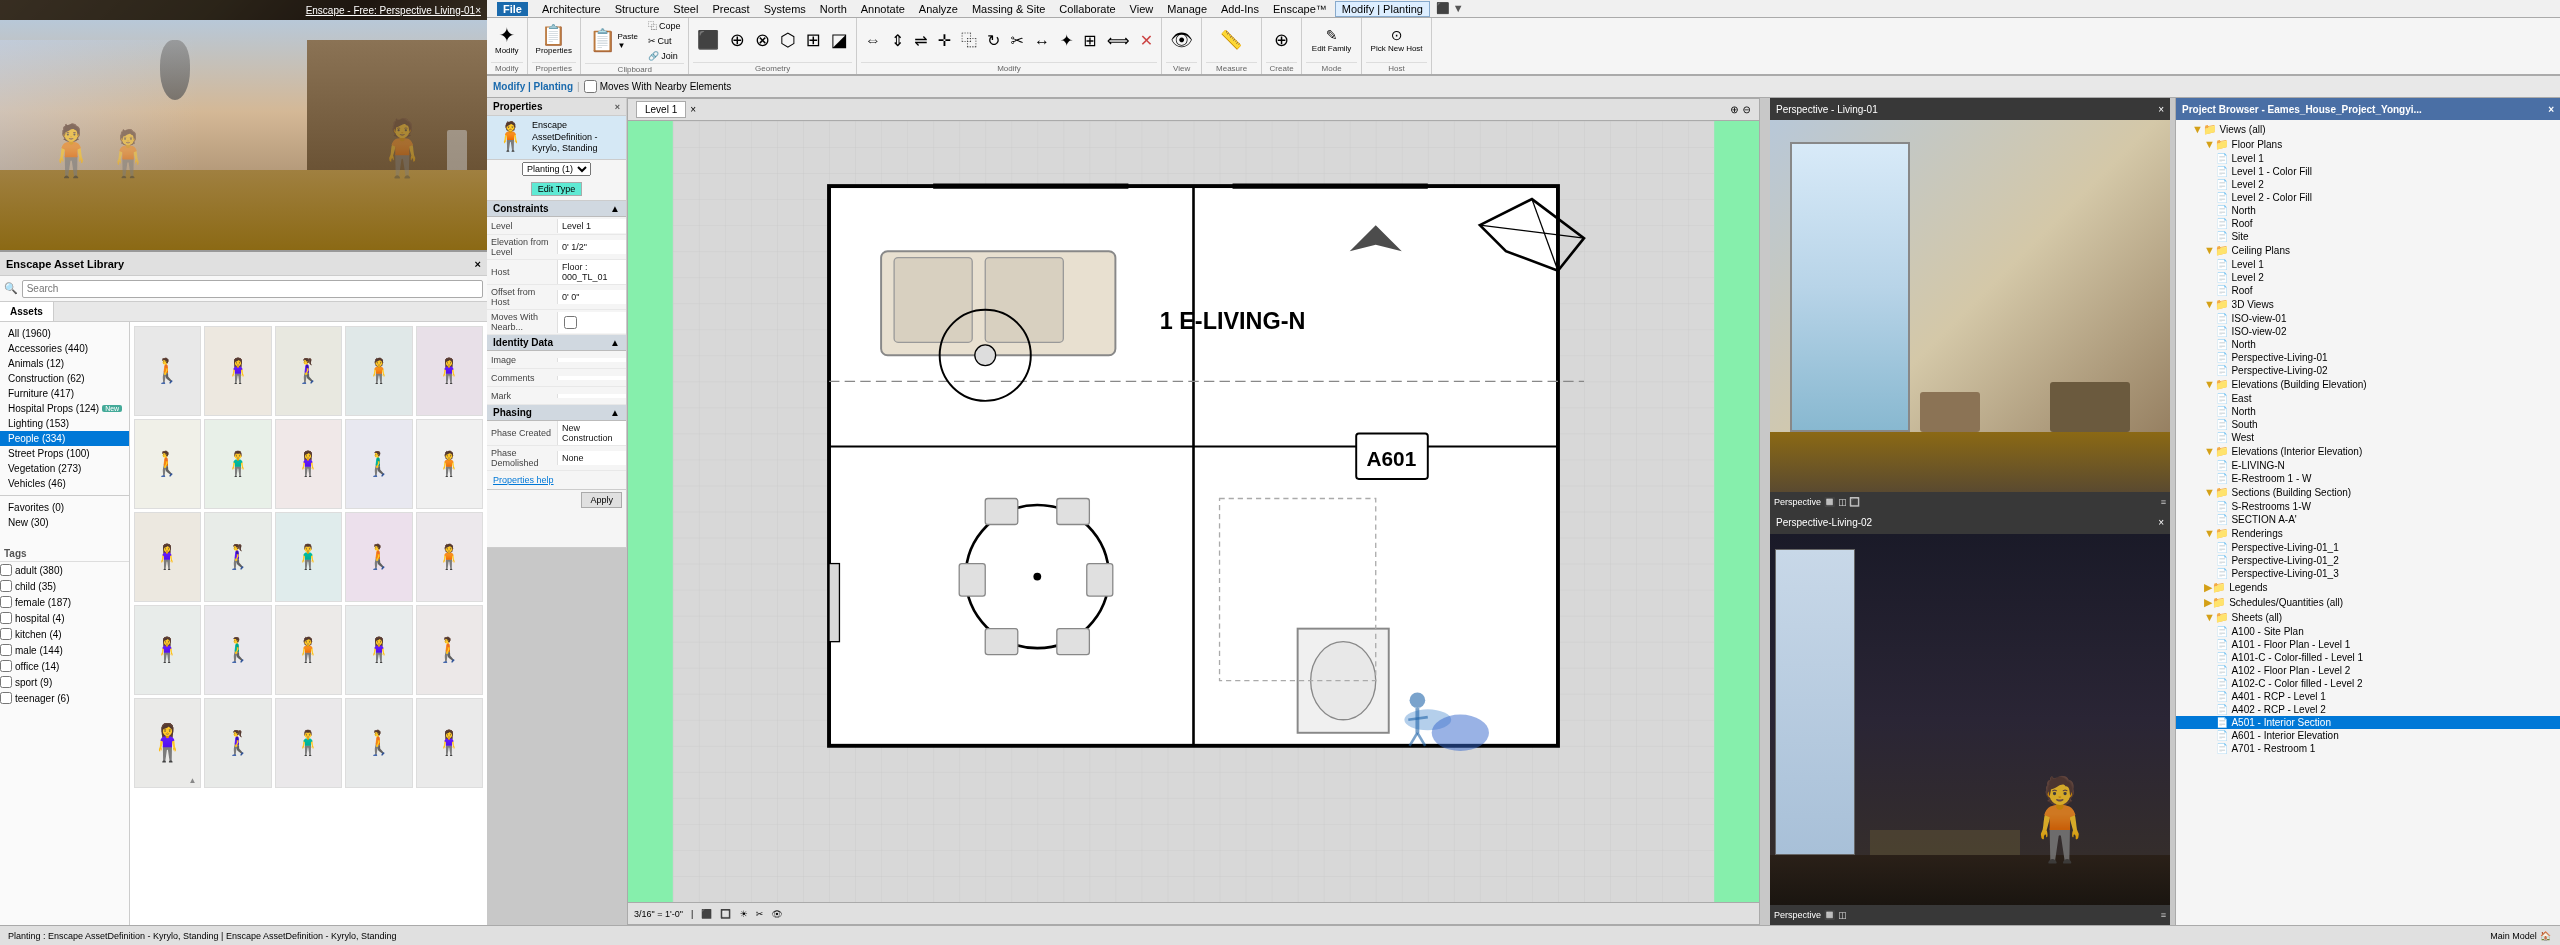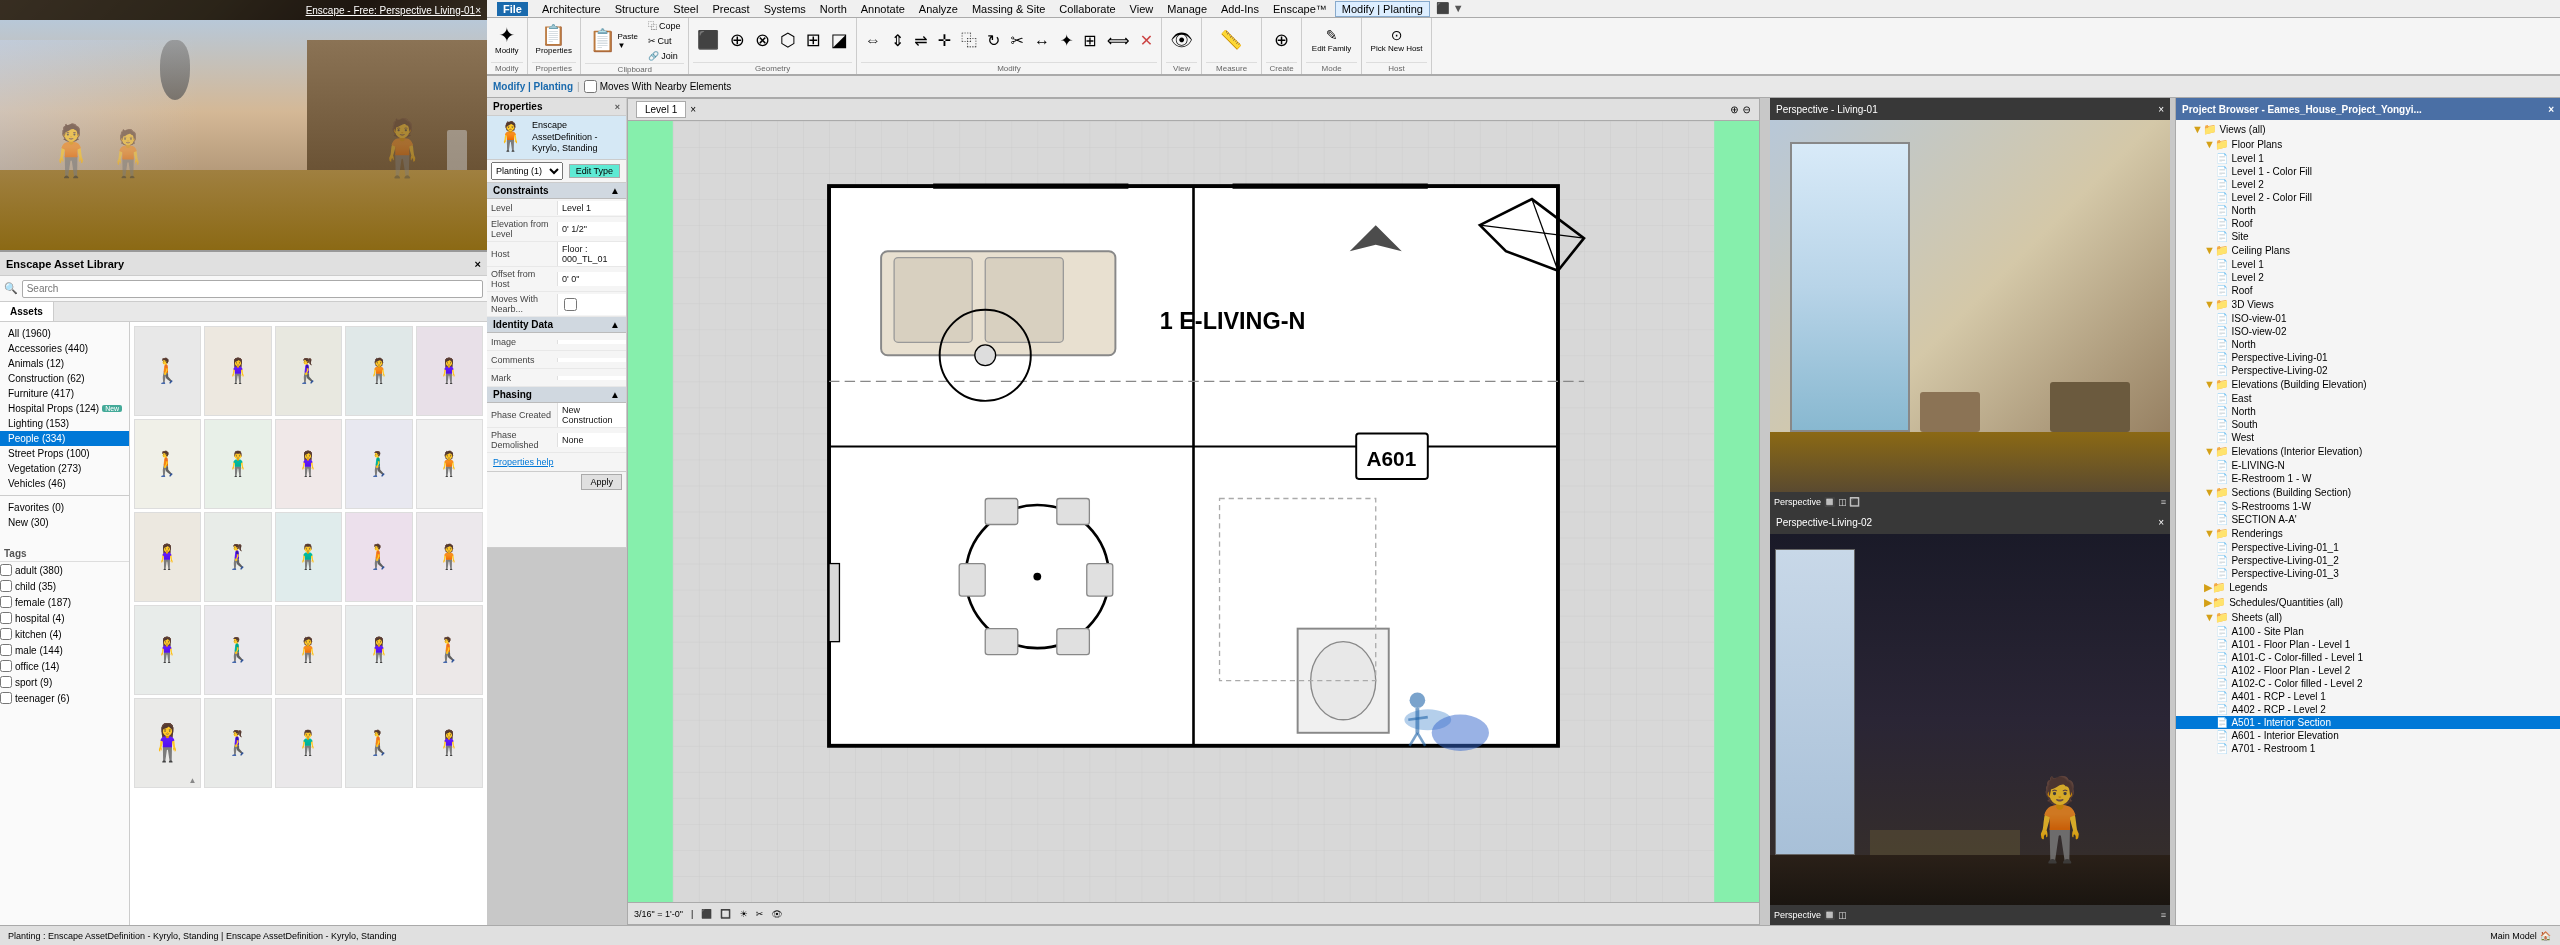--- a/index.html
+++ b/index.html
@@ -518,21 +518,21 @@
     <span>Properties</span>
     <span style="font-size:9px;color:#555;">×</span>
   </div>
   <div class="prop-title">
     <div style="font-size:28px;color:#555;">🧍</div>
     <div>
       <div style="font-size:9px;line-height:1.3;">Enscape AssetDefinition - Kyrylo, Standing</div>
     </div>
   </div>
 
-  <div style="display:flex;align-items:center;padding:2px 4px;border-bottom:1px solid #ccc;gap:4px;">
+  <div style="display:flex;align-items:center;padding:2px 4px;border-bottom:1px solid #ccc;gap:4px;flex-direction:column;">
     <select style="flex:1;font-size:9px;height:18px;">
       <option>Planting (1)</option>
     </select>
     <button class="prop-edit-btn">Edit Type</button>
   </div>
 
   <div class="prop-section-header">
     <span>Constraints</span>
     <span>▲</span>
   </div>

